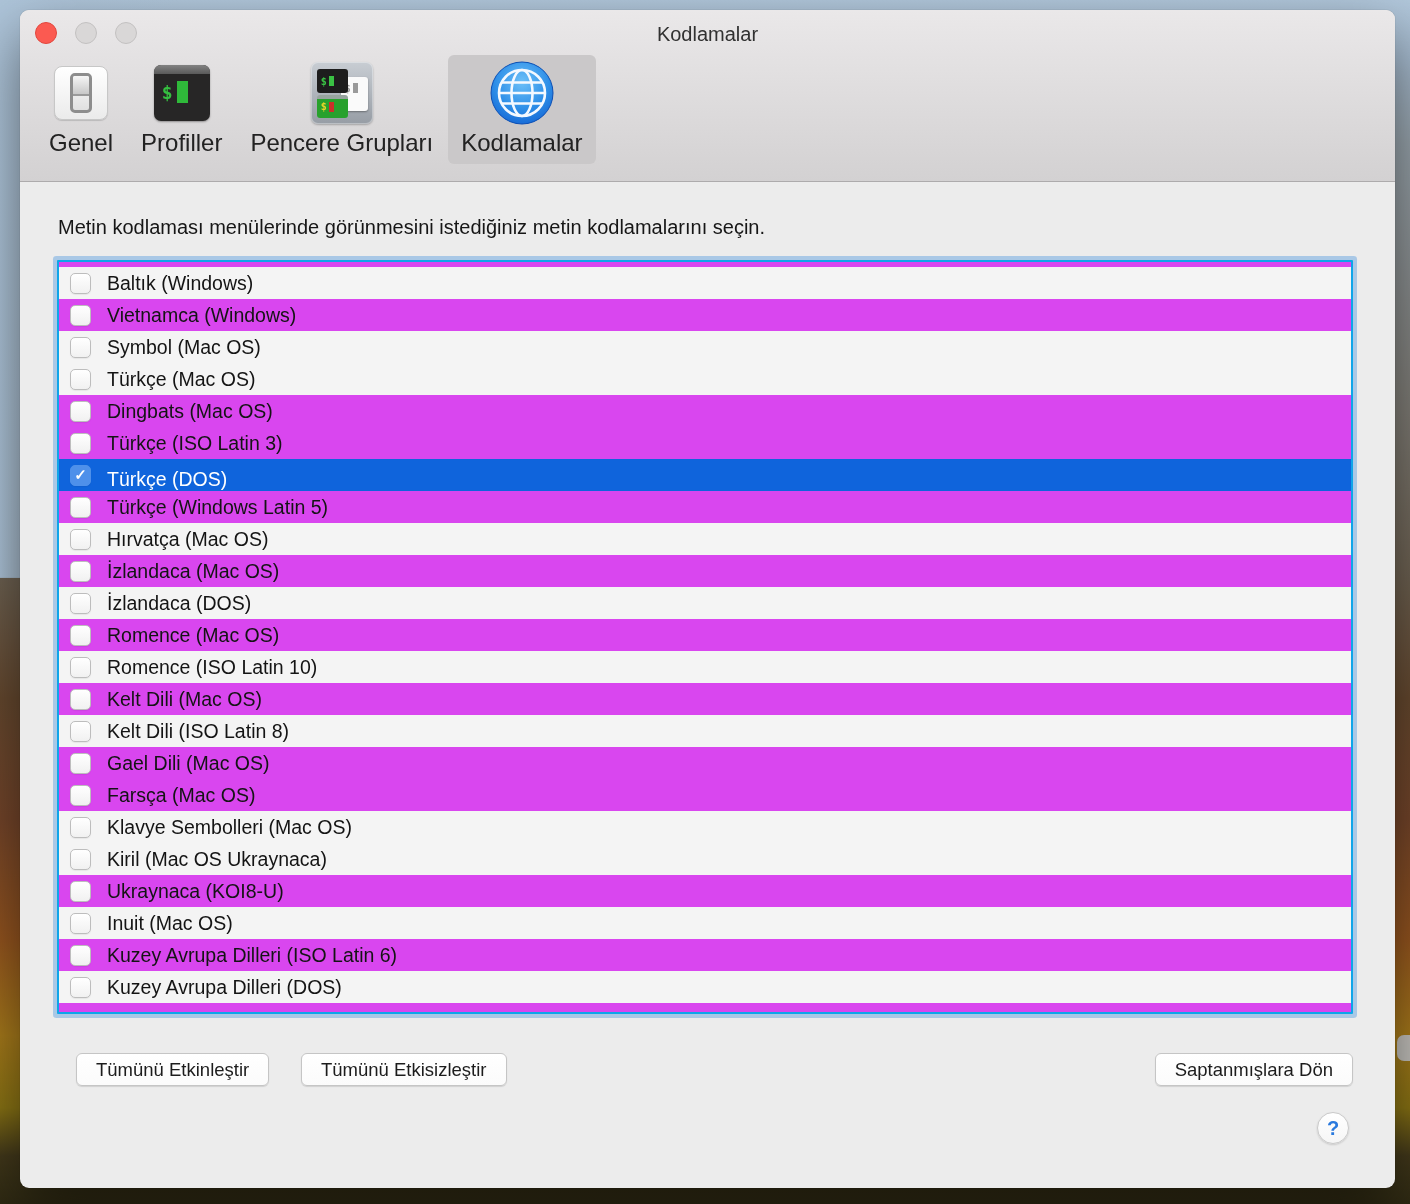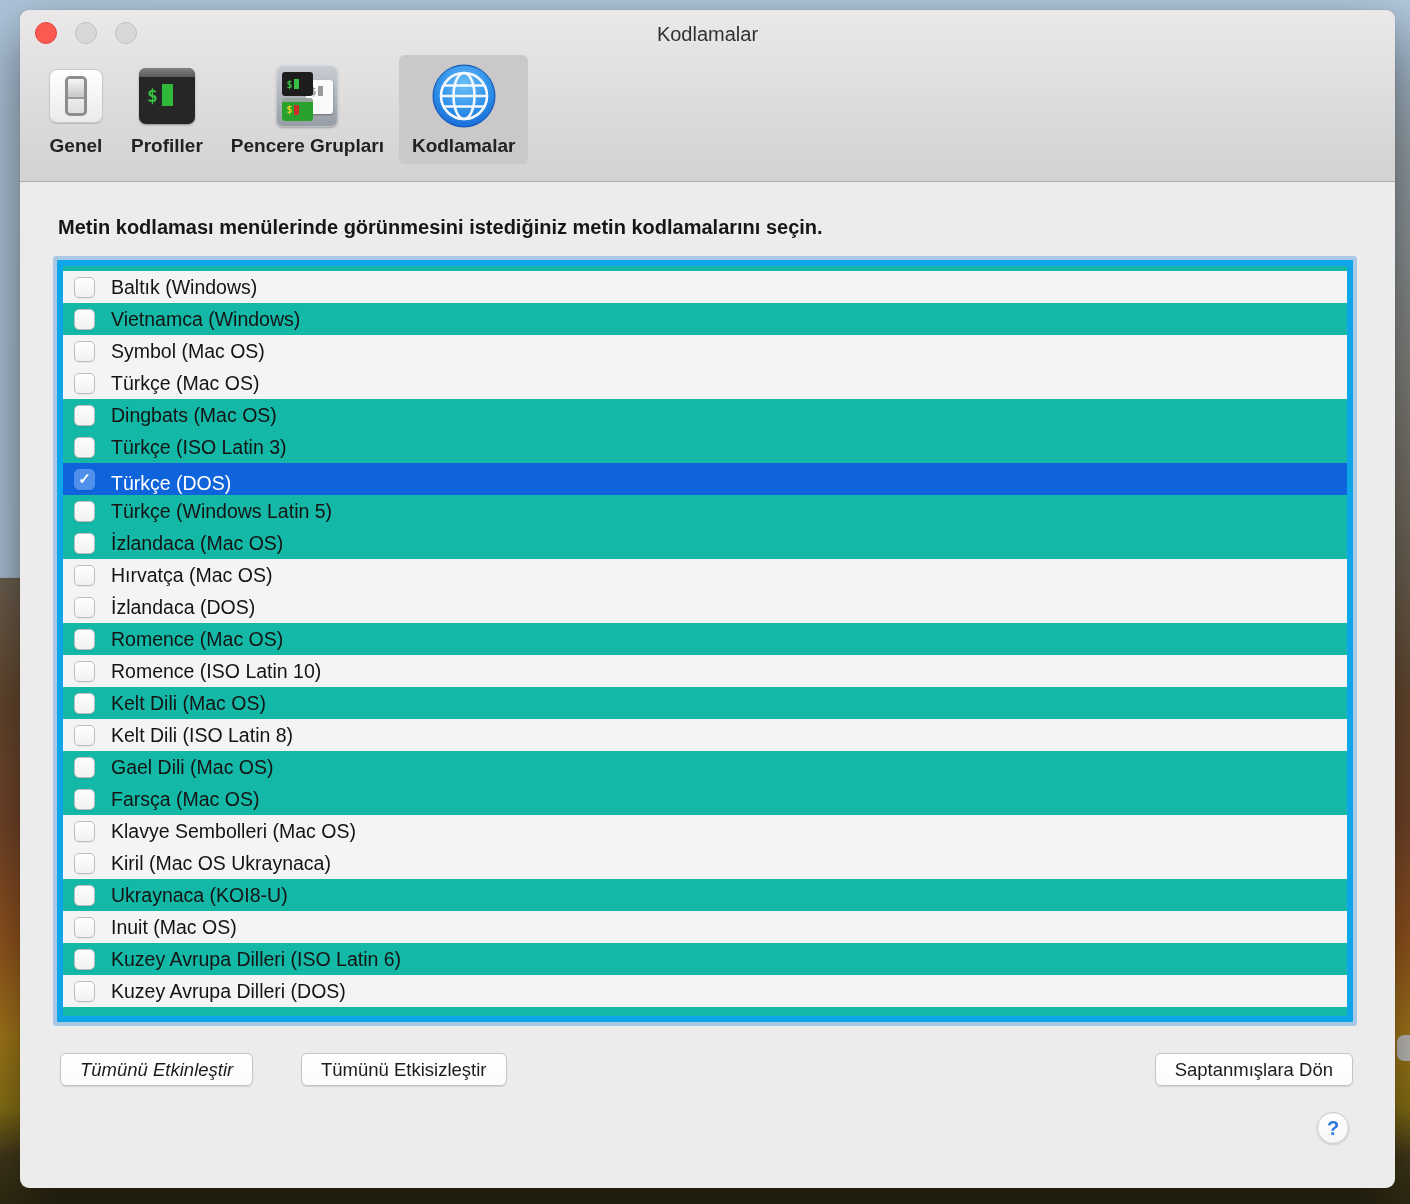--- a/index.html
+++ b/index.html
@@ -44,21 +44,21 @@
     font-size:20px; font-weight:500; color:#313131;
   }
 
   .toolbar { position:absolute; left:16px; top:45px; height:109px; display:flex; gap:2px; }
   .tab {
     display:flex; flex-direction:column; align-items:center; justify-content:flex-end;
     padding:5px 13px 7px; border-radius:6px; cursor:default;
   }
   .tab.selected { background:#cac8c9; }
   .tab .icon-box { height:74px; display:flex; align-items:center; justify-content:center; margin-bottom:3px; }
-  .tab-label { font-size:19px; color:#222; white-space:nowrap;font-weight:bold; }
+  .tab-label { font-size:24px; color:#222; white-space:nowrap; }
 
   
   .icon-general {
     width:54px; height:54px; border-radius:8px;
     background:linear-gradient(#ffffff,#ebebeb);
     border:1px solid #c7c7c7; box-shadow:0 1px 1px rgba(0,0,0,.15);
     display:flex; align-items:center; justify-content:center;
   }
   .switch {
     width:22px; height:40px; border:3px solid #8d8d8d; border-radius:5px;
@@ -96,25 +96,25 @@
               color:#3ac244; z-index:2; }
   .wg-black .mcur { background:#3ac244; }
   .wg-green { left:6px; top:33px; width:31px; height:23px; z-index:3;
               background:linear-gradient(#97a49e 0 4px, #28a12d 4px);
               color:#e8d428; }
   .wg-green .mcur { background:#cc2f2a; }
 
   
   .instruction {
     position:absolute; left:38px; top:206px;
-    font-size:20px; color:#161616;font-weight:bold;
+    font-size:20px; color:#161616;
   }
   .enc-list {
     position:absolute; left:37px; top:250px; width:1296px;
-    background:#14b8a6; border:6px solid #0ea5e9; border-radius:1px;
+    background:#d946ef; border:2px solid #0ea5e9; border-radius:1px;
     box-shadow:0 0 0 4px #a9c8e6;
     padding:5px 0 9px 0;
   }
   .enc-row { height:32px; display:flex; align-items:center; padding-left:11px; gap:16px; }
   .enc-row.alt { background:#f4f4f4; }
   .enc-row.selected { background:#0f64dc; }
   .enc-row.selected .enc-label { color:#fff;margin-top:8px; }
   .enc-label { font-size:19.5px; color:#141414; }
   .checkbox {
     width:21px; height:21px; border-radius:5px; flex:0 0 auto;
@@ -129,21 +129,21 @@
 
   
   .btn {
     position:absolute; top:1043px; height:33px;
     background:linear-gradient(#ffffff,#fbfbfb);
     border:1px solid #c5c5c5; border-radius:6px;
     box-shadow:0 1px 1px rgba(0,0,0,.12);
     font-family:"Liberation Sans", sans-serif; font-size:18.5px; color:#1c1c1c;
     padding:0 19px; white-space:nowrap;
   }
-  .btn-enable  { left:40px;font-style:italic; }
+  .btn-enable  { left:56px; }
   .btn-disable { left:281px; }
   .btn-restore { right:42px; }
   .help-btn {
     position:absolute; right:46px; top:1102px; width:32px; height:32px;
     border-radius:50%; background:linear-gradient(#ffffff,#f6f6f6);
     border:1px solid #c9c9c9; box-shadow:0 1px 2px rgba(0,0,0,.15);
     color:#2a7ade; font-size:20px; font-weight:bold;
     display:flex; align-items:center; justify-content:center;
   }
 </style>
@@ -261,27 +261,27 @@
         <span class="enc-label">Türkçe (ISO Latin 3)</span>
       </div>
       <div class="enc-row selected">
         <span class="checkbox checked">✓</span>
         <span class="enc-label">Türkçe (DOS)</span>
       </div>
       <div class="enc-row">
         <span class="checkbox"></span>
         <span class="enc-label">Türkçe (Windows Latin 5)</span>
       </div>
+      <div class="enc-row alt">
+        <span class="checkbox"></span>
+        <span class="enc-label">Hırvatça (Mac OS)</span>
+      </div>
       <div class="enc-row">
         <span class="checkbox"></span>
         <span class="enc-label">İzlandaca (Mac OS)</span>
-      </div>
-      <div class="enc-row alt">
-        <span class="checkbox"></span>
-        <span class="enc-label">Hırvatça (Mac OS)</span>
       </div>
       <div class="enc-row alt">
         <span class="checkbox"></span>
         <span class="enc-label">İzlandaca (DOS)</span>
       </div>
       <div class="enc-row">
         <span class="checkbox"></span>
         <span class="enc-label">Romence (Mac OS)</span>
       </div>
       <div class="enc-row alt">

